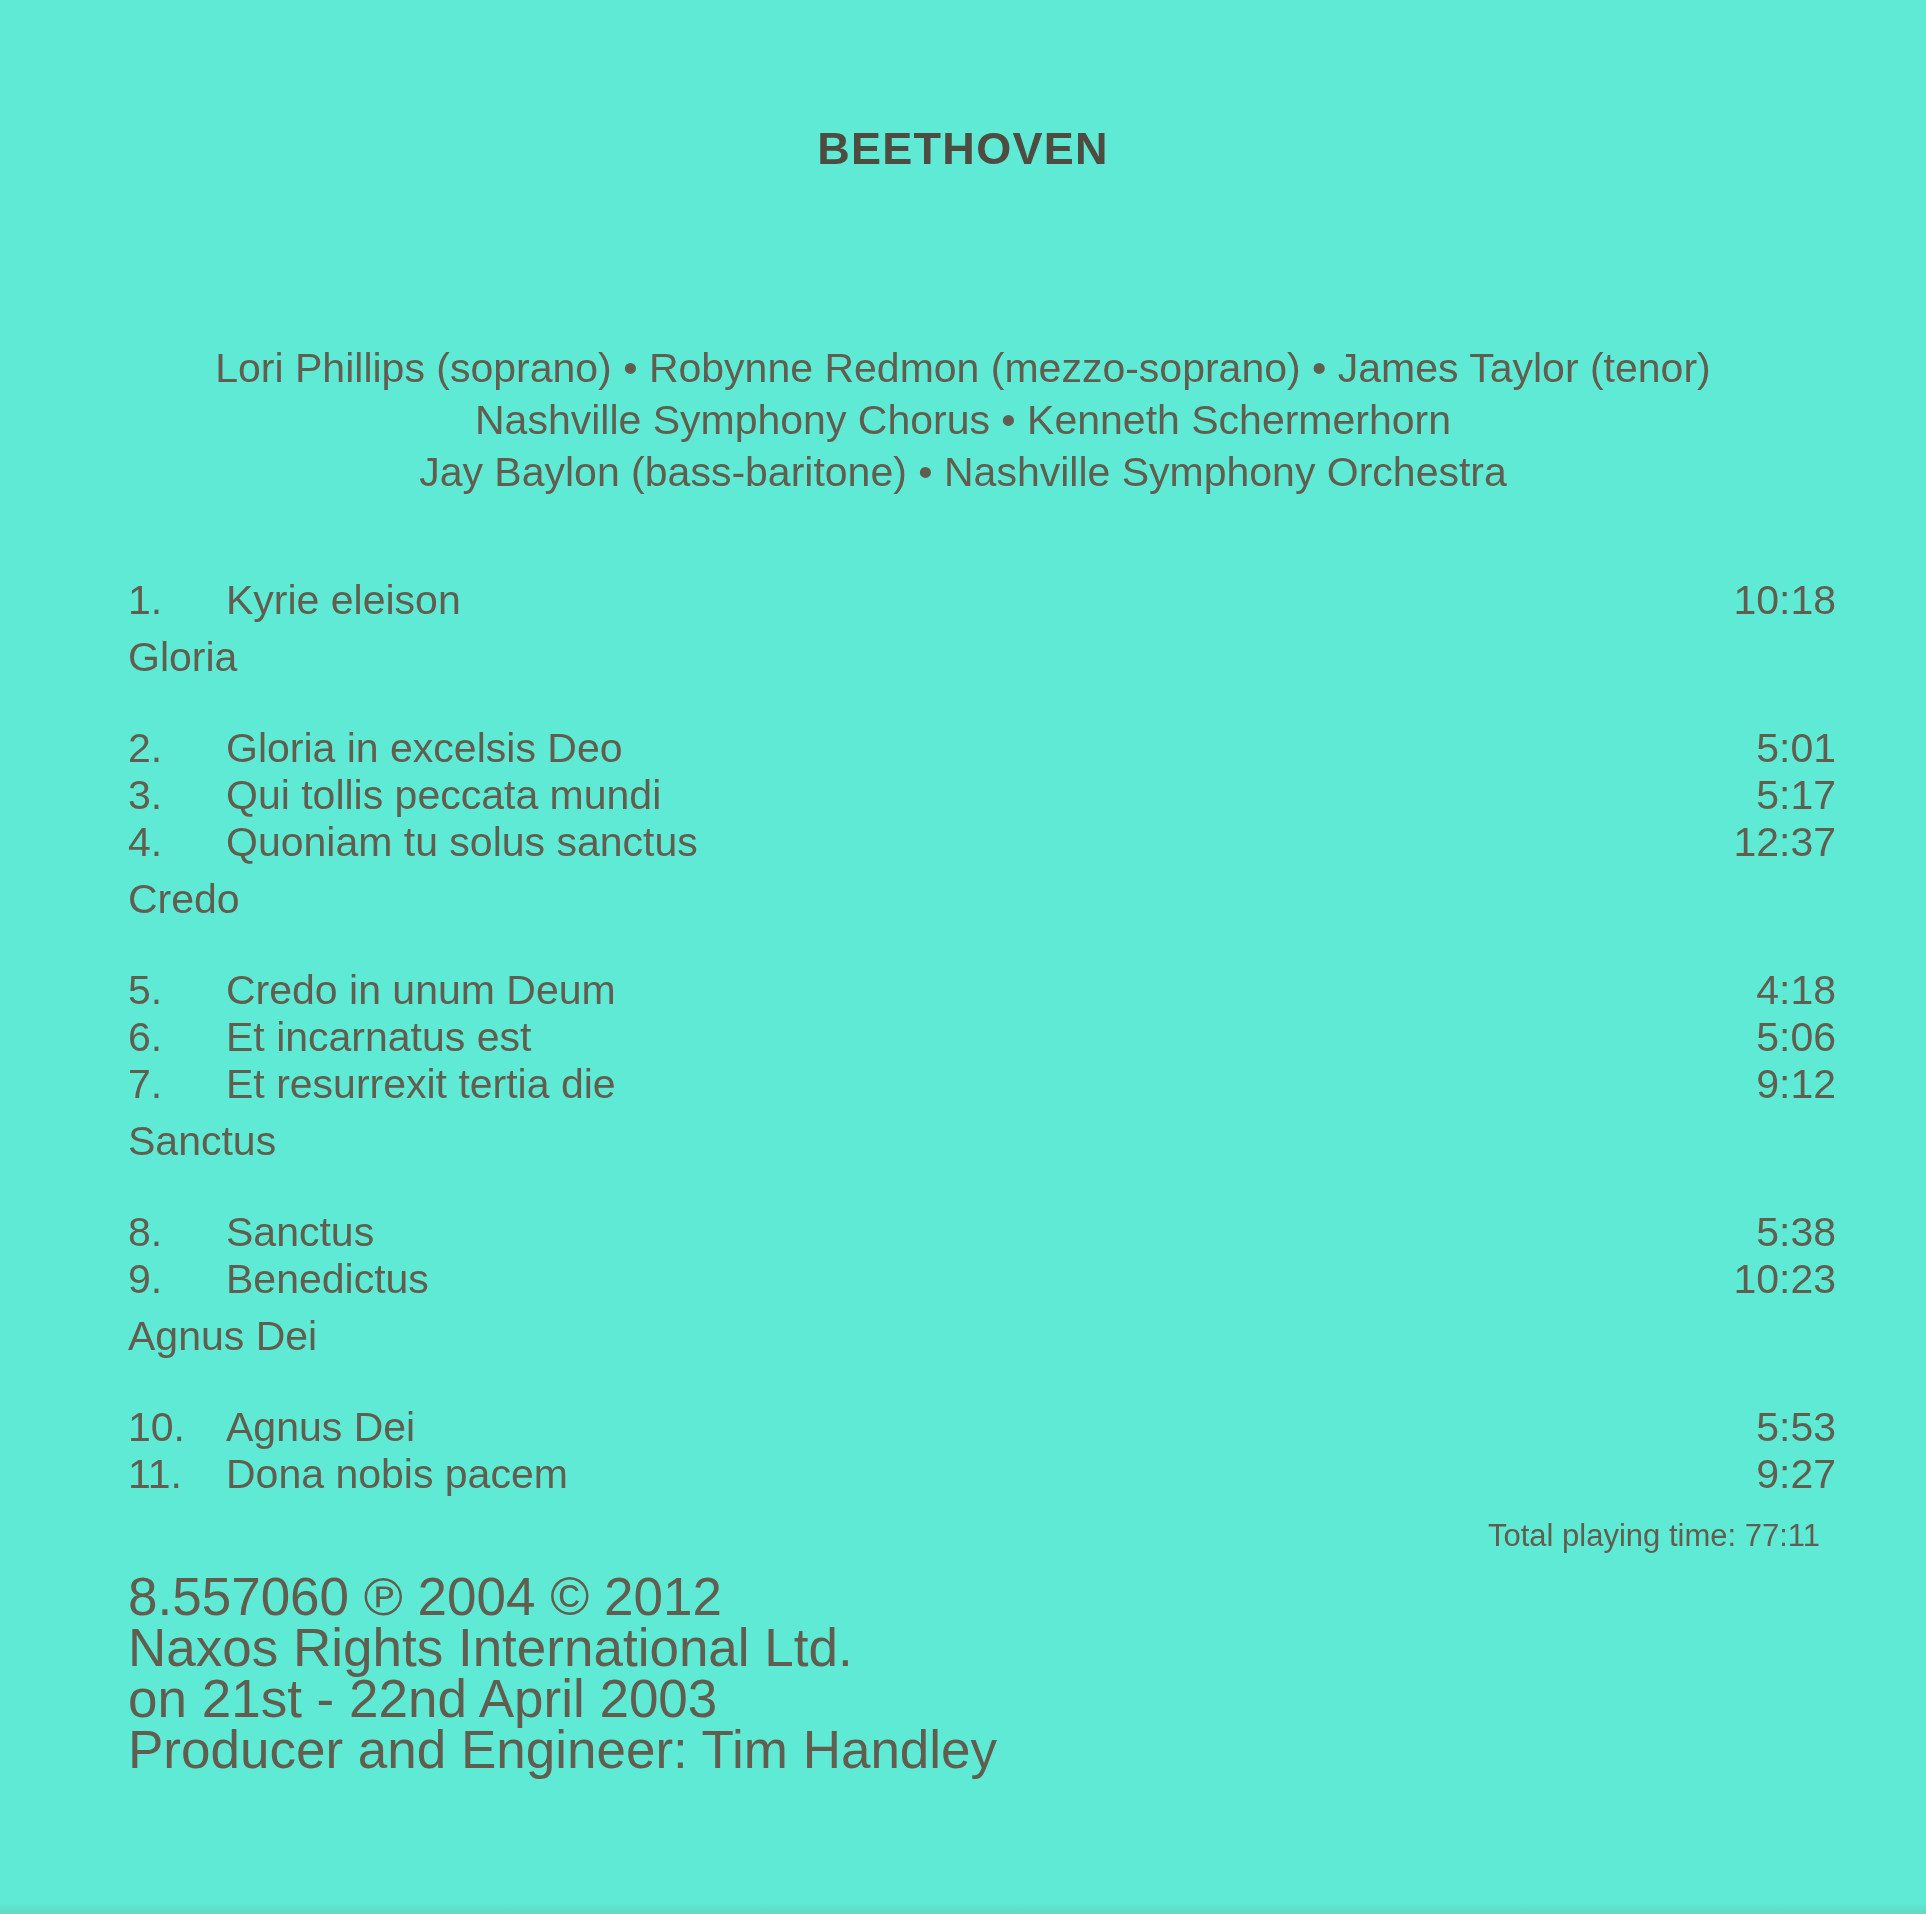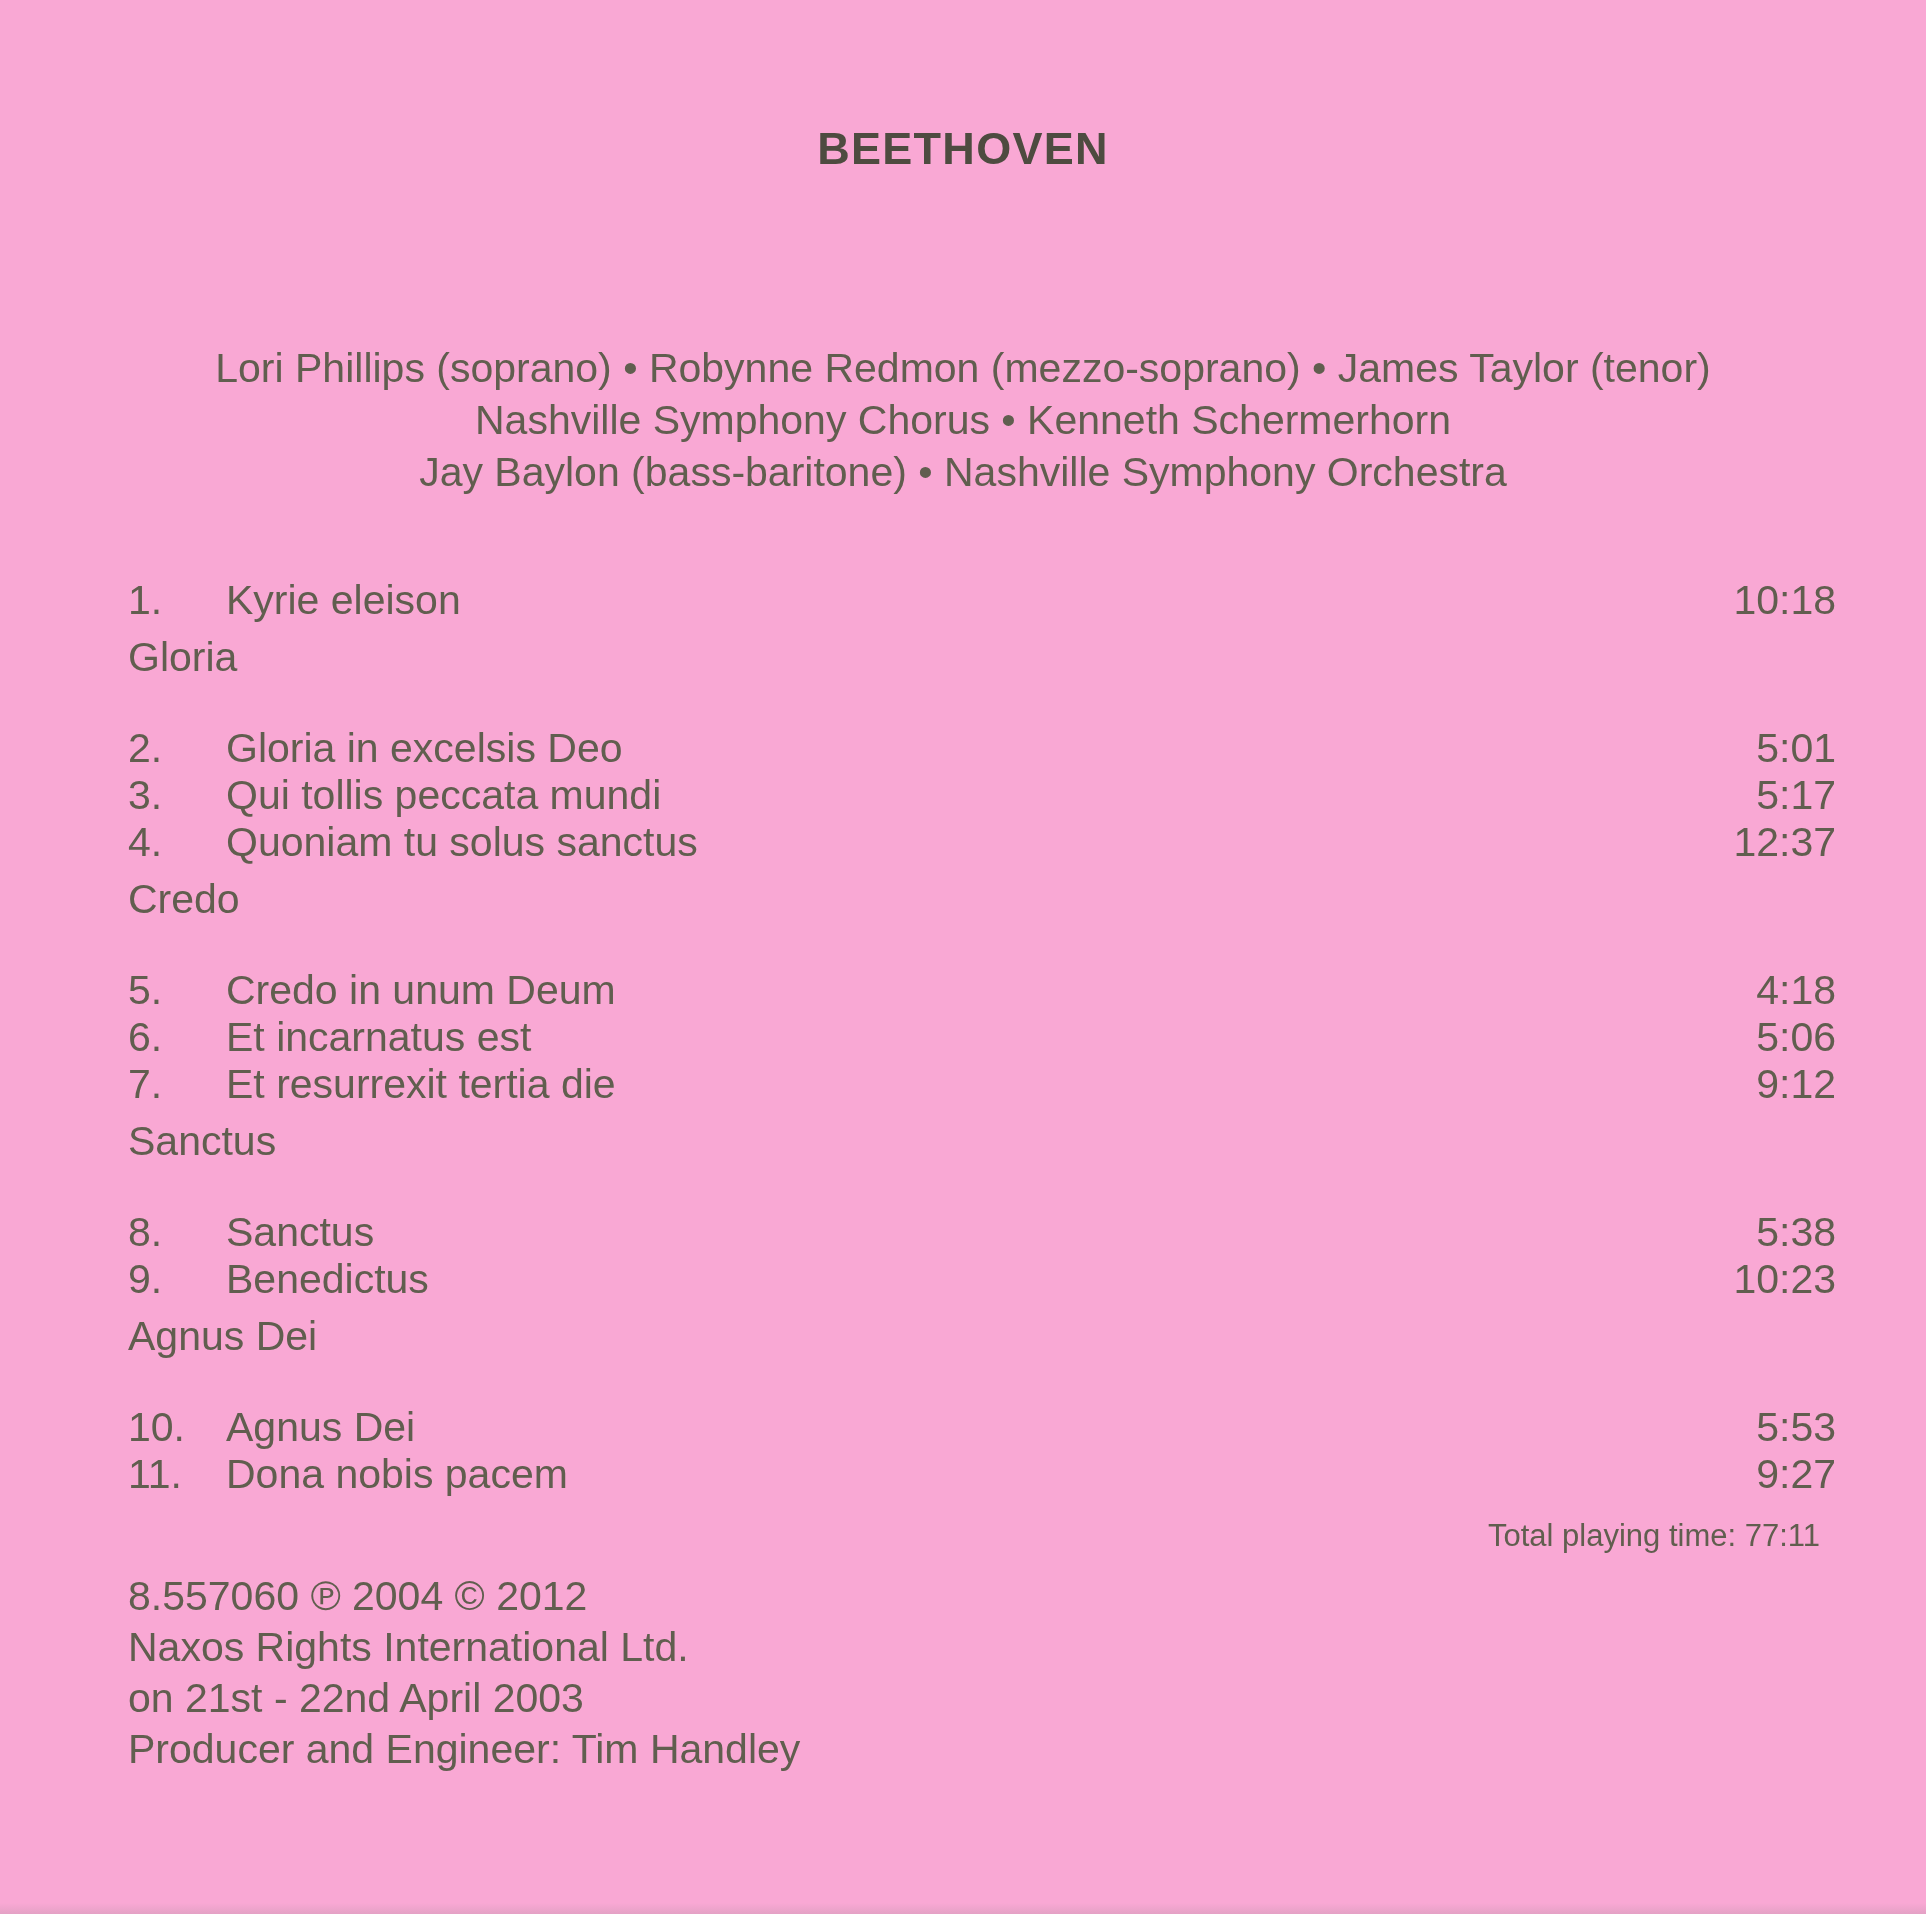--- a/index.html
+++ b/index.html
@@ -4,21 +4,21 @@
 <style>
   html, body { margin: 0; padding: 0; }
   body {
     width: 1926px; height: 1915px;
     background: #ffffff;
     font-family: "Liberation Sans", "DejaVu Sans", sans-serif;
   }
   .page {
     position: relative;
     width: 1926px; height: 1915px;
-    background: #f9a8d4;
+    background: #5eead4;
     color: #615e4f;
     overflow: hidden;
   }
   .center-line { position: absolute; left: 0; width: 100%; text-align: center; }
   .composer {
     top: 125px;
     font-size: 45px; line-height: 47px; font-weight: bold;
     color: #4e4b40; letter-spacing: 1.3px;
   }
   .work {
@@ -40,21 +40,21 @@
   .track-num { flex: 0 0 98px; }
   .track-title { flex: 1 1 auto; }
   .track-time { flex: 0 0 auto; text-align: right; margin-top: 44px; }
   .section-header { margin-top: 54px; }
   .total-line {
     position: absolute; top: 1512px; left: 112px; width: 1708px;
     text-align: right; font-size: 31px; line-height: 47px;
   }
   .credits {
     position: absolute; top: 1571px; left: 128px; width: 1758px;
-    font-size: 41px; line-height: 51px;
+    font-size: 53px; line-height: 51px;
   }
   .scan-edge {
     position: absolute; left: 0; bottom: 0; width: 100%; height: 11.8px;
     background: linear-gradient(to bottom, rgba(0,0,0,0), rgba(120,125,120,0.18));
   }
 </style>
 </head>
 <body>
 
 <div class="page">

